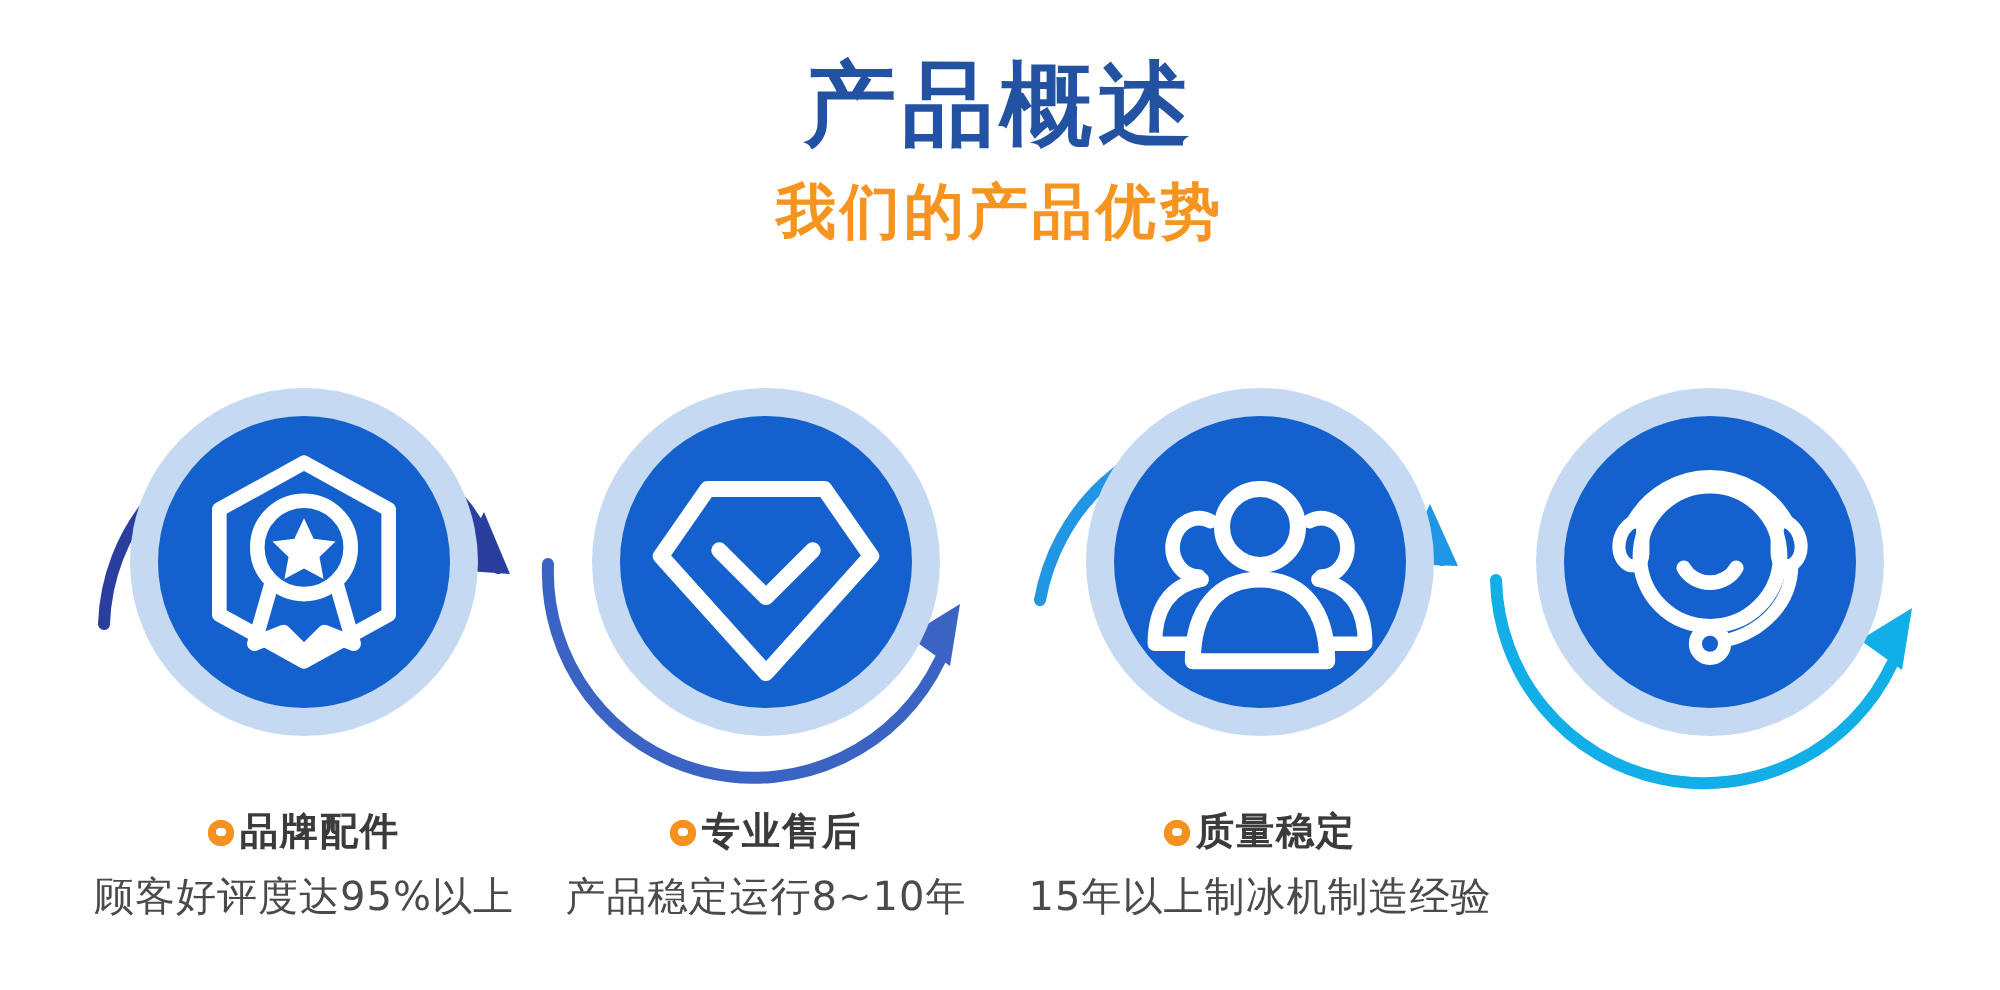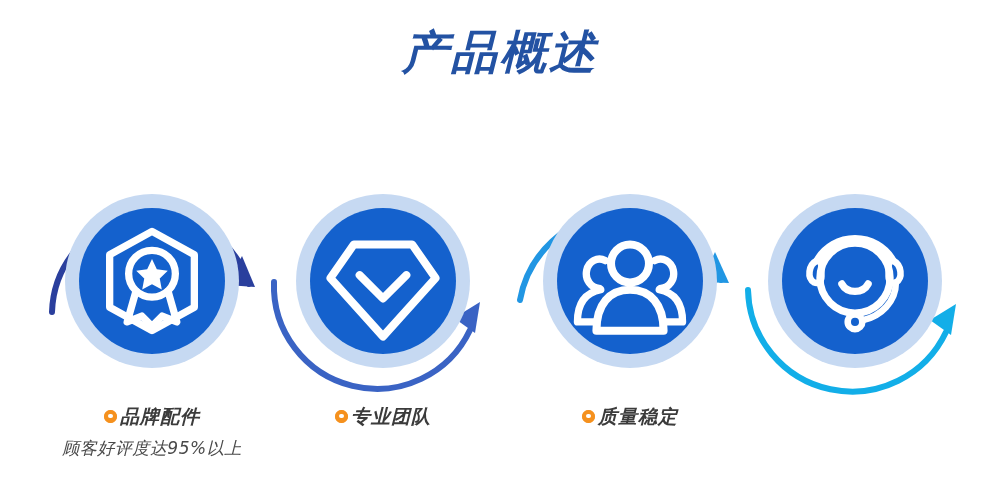--- a/index.html
+++ b/index.html
@@ -12,21 +12,20 @@
     height: 495px;
     overflow: hidden;
     font-family: "Liberation Sans", "DejaVu Sans", sans-serif;
     position: relative;
   }
   .page {
     position: relative;
     width: 992px;
     height: 495px;
     background: #ffffff;
-    font-style: italic;
   }
 
   
   .header {
     position: absolute;
     top: 0;
     left: 0;
     width: 1000px;
     text-align: center;
   }
@@ -150,34 +149,35 @@
   .cap-title {
     font-size: 19px;
     line-height: 22px;
     font-weight: bold;
     color: #3b3b3b;
     letter-spacing: 1px;
     font-family: "DejaVu Sans", "Liberation Sans", sans-serif;
   }
   .cap-desc {
     margin-top: 10px;
-    font-size: 17px;
+    font-size: 20px;
     line-height: 20px;
     color: #4a4a4a;
     letter-spacing: 0.5px;
     font-family: "DejaVu Sans", "Liberation Sans", sans-serif;
   }
 </style>
 </head>
 <body>
 
 <div class="page">
 
   <div class="header">
     <h1 class="title">产品概述</h1>
+    <h2 class="subtitle">我们的产品优势</h2>
   </div>
 
   <div class="features">
 
     <div class="feature feature-0">
       <div class="circle-wrap">
         <svg class="arc-svg" viewBox="0 0 250 228">
           <path d="M25 140 A101 101 0 0 1 222 112" fill="none" stroke="#2a3f9d" stroke-width="6" stroke-linecap="round"></path>
           <path d="M215 84 L228 115 L200 113 Z" fill="#2a3f9d"></path>
         </svg>
@@ -212,22 +212,23 @@
         <div class="glyph">
           <svg viewBox="0 0 100 100">
             <path d="M30 25 L70 25 L86 48 L50 88 L14 48 Z" fill="none" stroke="#ffffff" stroke-width="5.5" stroke-linejoin="round" stroke-linecap="round"></path>
             <path d="M34 46 L50 62 L66 46" fill="none" stroke="#ffffff" stroke-width="5.5" stroke-linejoin="round" stroke-linecap="round"></path>
           </svg>
         </div>
       </div>
       <div class="caption">
         <div class="cap-head">
           <span class="bullet"></span>
-          <span class="cap-title">专业团队</span>
-        </div>
+          <span class="cap-title">专业售后</span>
+        </div>
+        <div class="cap-desc">产品稳定运行8~10年</div>
       </div>
     </div>
 
     <div class="feature feature-2">
       <div class="circle-wrap">
         <svg class="arc-svg" viewBox="0 0 250 228">
           <path d="M15 128 A105 105 0 0 1 216 108" fill="none" stroke="#2196e3" stroke-width="6" stroke-linecap="round"></path>
           <path d="M210 80 L224 111 L196 110 Z" fill="#2196e3"></path>
         </svg>
         <div class="ring"></div>
@@ -241,20 +242,21 @@
             <circle cx="50" cy="38" r="13" fill="none" stroke="#ffffff" stroke-width="5.5"></circle>
             <path d="M27 84 C27 66 36 56 50 56 C64 56 73 66 73 84 Z" fill="none" stroke="#ffffff" stroke-width="5.5" stroke-linejoin="round"></path>
           </svg>
         </div>
       </div>
       <div class="caption">
         <div class="cap-head">
           <span class="bullet"></span>
           <span class="cap-title">质量稳定</span>
         </div>
+        <div class="cap-desc">15年以上制冰机制造经验</div>
       </div>
     </div>
 
     <div class="feature feature-3">
       <div class="circle-wrap">
         <svg class="arc-svg" viewBox="0 0 250 228">
           <path d="M18 118 A104 104 0 0 0 216 160" fill="none" stroke="#12aee8" stroke-width="6" stroke-linecap="round"></path>
           <path d="M226 132 L221 163 L200 148 Z" fill="#12aee8"></path>
         </svg>
         <div class="ring"></div>

